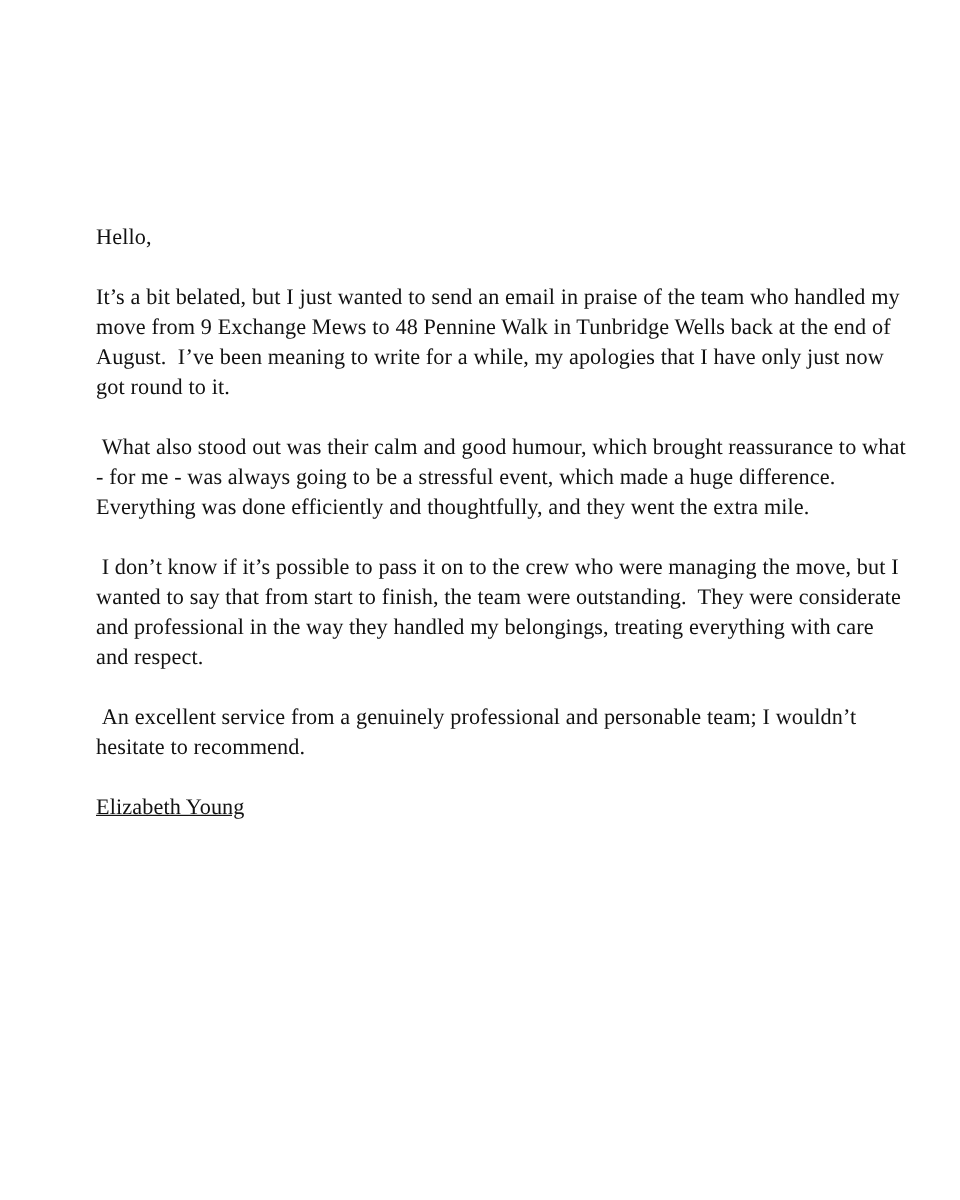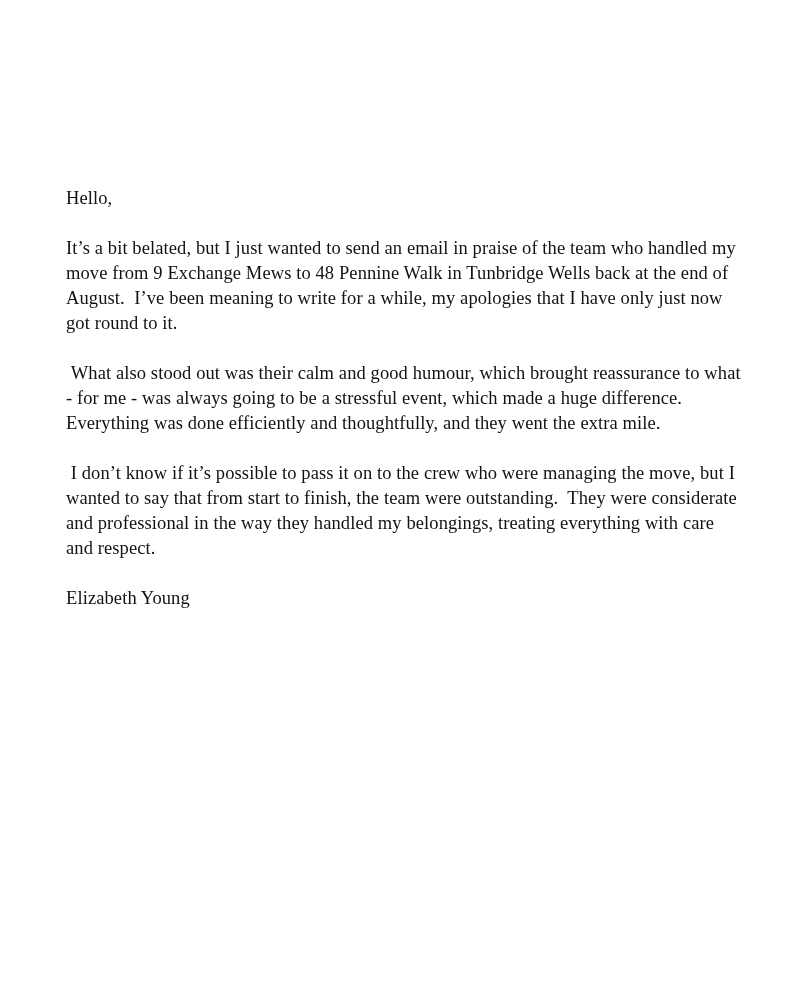--- a/index.html
+++ b/index.html
@@ -10,37 +10,39 @@
   body {
     width: 800px;
     height: 1000px;
     position: relative;
     font-family: "Liberation Serif", "DejaVu Serif", serif;
     color: #121212;
     -webkit-font-smoothing: antialiased;
   }
   .letter {
     position: absolute;
-    left: 66px;
+    left: 80px;
     top: 186px;
     width: 678px;
   }
   .letter p {
     margin: 0 0 25px 0;
     font-size: 18.5px;
     line-height: 25px;
     white-space: pre-wrap;
     letter-spacing: 0.1px;
   }
   .letter p:last-child {
     margin-bottom: 0;
+    text-decoration: underline;
   }
 </style>
 </head>
 <body>
 
 <div class="letter">
   <p>Hello,</p>
   <p>It’s a bit belated, but I just wanted to send an email in praise of the team who handled my move from 9 Exchange Mews to 48 Pennine Walk in Tunbridge Wells back at the end of August.  I’ve been meaning to write for a while, my apologies that I have only just now got round to it.</p>
   <p> What also stood out was their calm and good humour, which brought reassurance to what - for me - was always going to be a stressful event, which made a huge difference.  Everything was done efficiently and thoughtfully, and they went the extra mile.</p>
   <p> I don’t know if it’s possible to pass it on to the crew who were managing the move, but I wanted to say that from start to finish, the team were outstanding.  They were considerate and professional in the way they handled my belongings, treating everything with care and respect.</p>
+  <p> An excellent service from a genuinely professional and personable team; I wouldn’t hesitate to recommend.</p>
   <p>Elizabeth Young</p>
 </div>
 
 </body></html>

